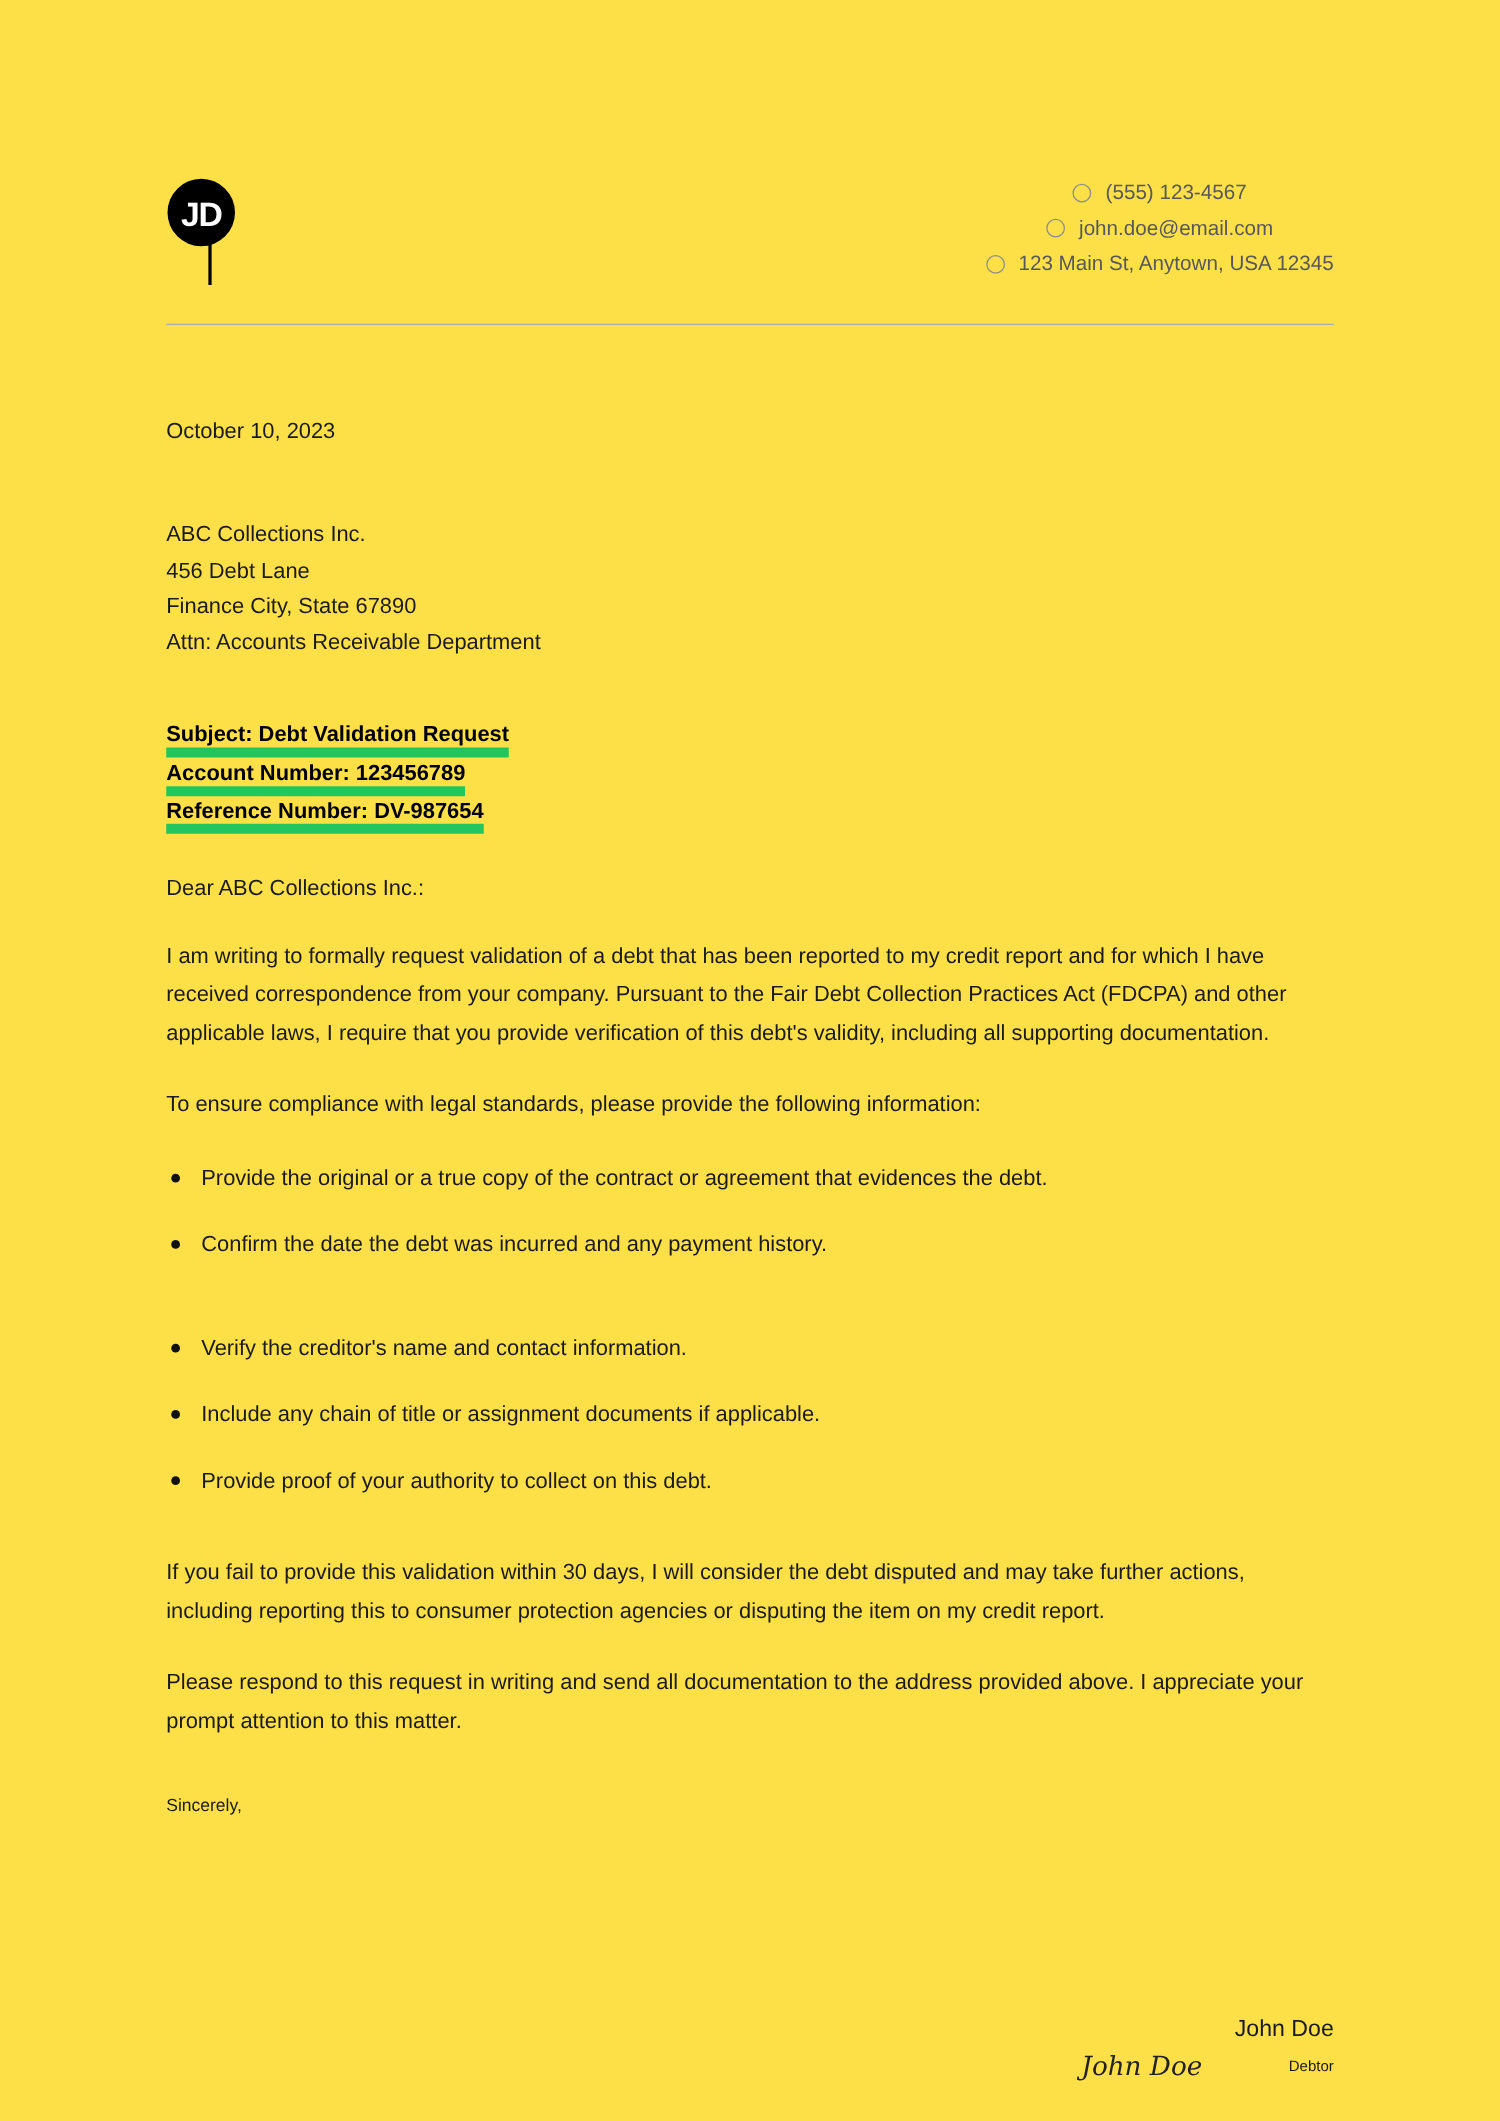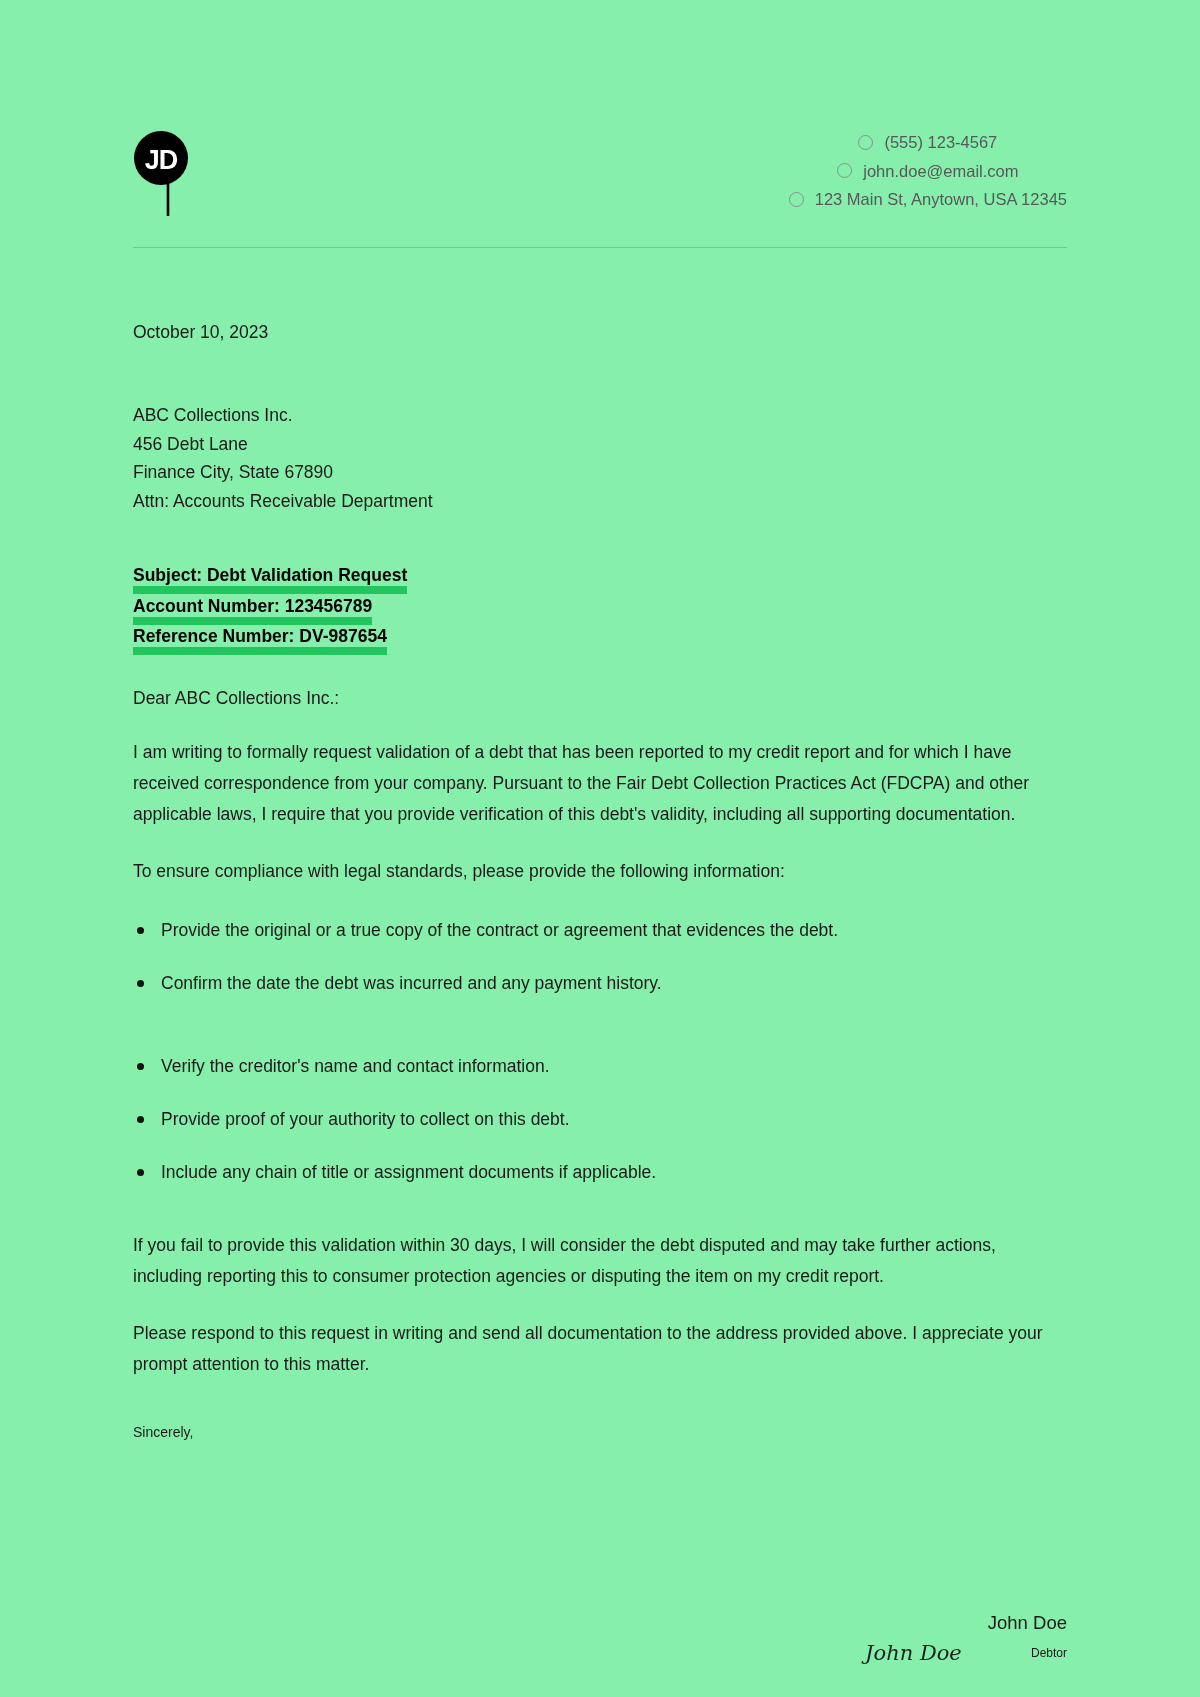--- a/index.html
+++ b/index.html
@@ -13,22 +13,22 @@
   body {
     font-family: "Liberation Sans", sans-serif;
     color: #1a1a1a;
     -webkit-font-smoothing: antialiased;
   }
 
   .page {
     position: relative;
     width: 1200px;
     height: 1697px;
-    background: #86efac;
-    padding: 4px 133px;
+    background: #fde047;
+    padding: 16px 133px;
   }
 
   
   .letterhead {
     display: flex;
     align-items: flex-start;
     justify-content: space-between;
     padding-top: 120px;
     min-height: 115px;
   }
@@ -281,25 +281,25 @@
       </div>
     </div>
 
     <div class="bullet-col">
       <div class="bullet-item">
         <span class="bullet-dot"></span>
         <span>Verify the creditor's name and contact information.</span>
       </div>
       <div class="bullet-item">
         <span class="bullet-dot"></span>
+        <span>Include any chain of title or assignment documents if applicable.</span>
+      </div>
+      <div class="bullet-item">
+        <span class="bullet-dot"></span>
         <span>Provide proof of your authority to collect on this debt.</span>
-      </div>
-      <div class="bullet-item">
-        <span class="bullet-dot"></span>
-        <span>Include any chain of title or assignment documents if applicable.</span>
       </div>
     </div>
   </div>
 
   <div class="closing-block">
     <div class="para">If you fail to provide this validation within 30 days, I will consider the debt disputed and may take further actions, including reporting this to consumer protection agencies or disputing the item on my credit report.</div>
     <div class="para">Please respond to this request in writing and send all documentation to the address provided above. I appreciate your prompt attention to this matter.</div>
   </div>
 
   <div class="signoff">Sincerely,</div>

